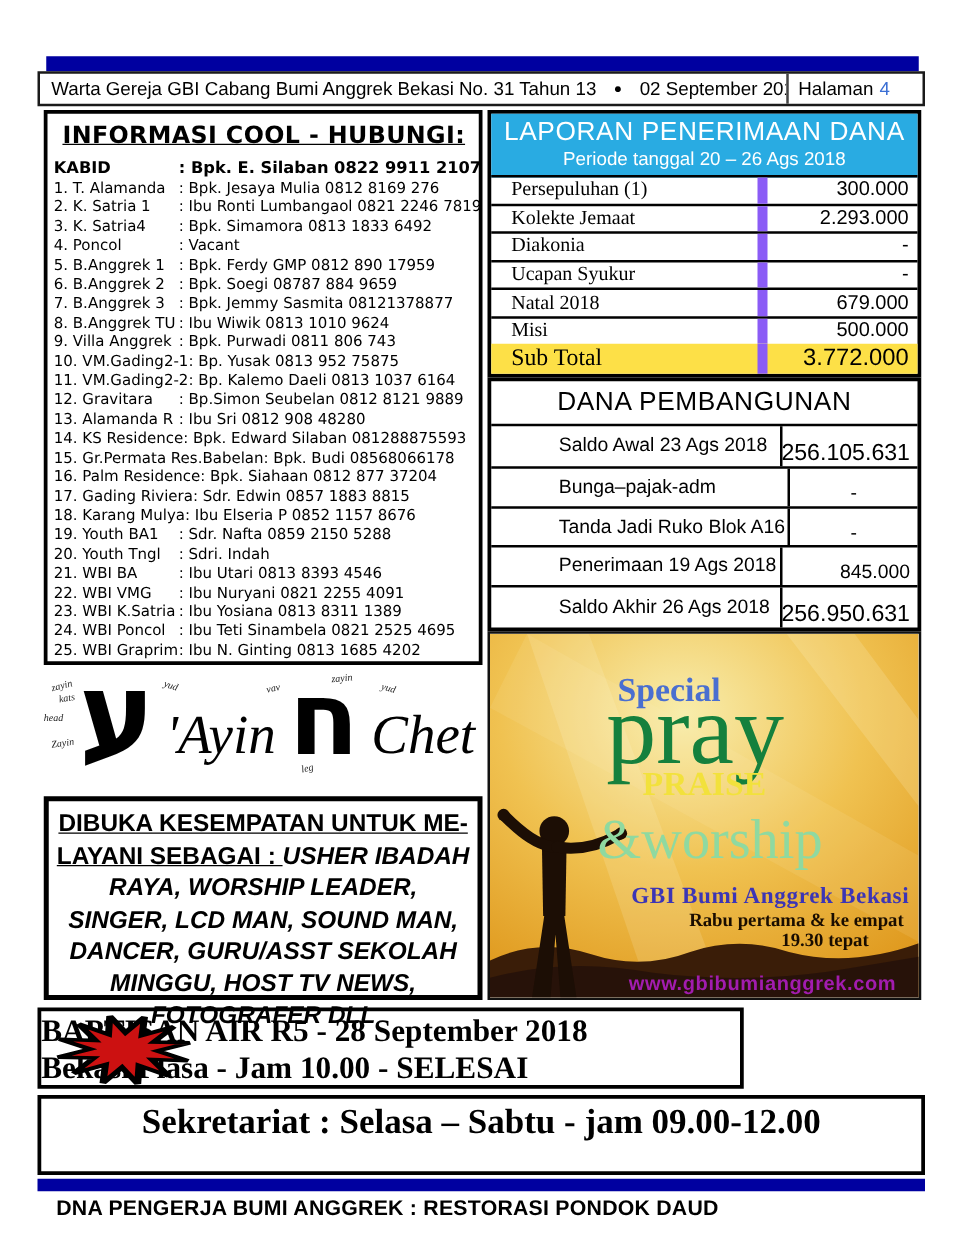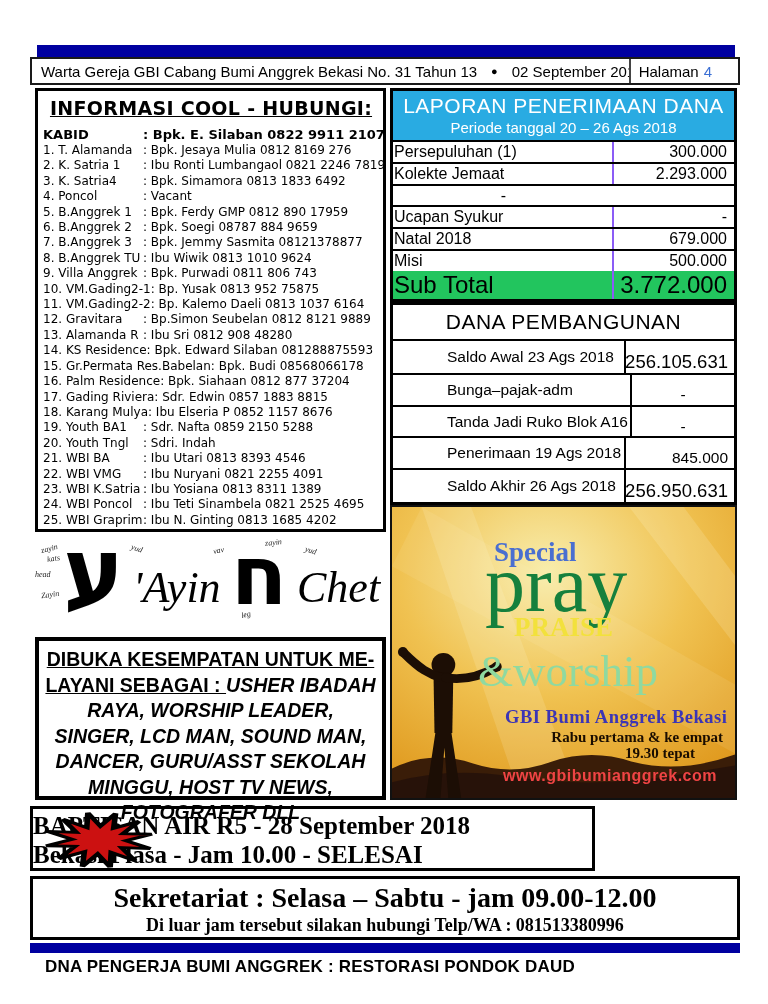--- a/index.html
+++ b/index.html
@@ -28,23 +28,23 @@
   .cool-value{flex:1;}
 
   
   .lap{position:absolute;left:390px;top:88px;width:347px;height:214px;border:3px solid #000;
        box-sizing:border-box;display:flex;flex-direction:column;}
   .lap-head{background:#29ABE2;color:#fff;text-align:center;border-bottom:2px solid #000;padding:3px 0 4px;}
   .lap-head-title{font-size:21px;letter-spacing:.5px;}
   .lap-head-sub{font-size:15px;margin-top:1px;}
   .lap-row{display:flex;border-bottom:2px solid #000;flex:1;align-items:stretch;font-size:16px;}
   .lap-row:last-child{border-bottom:none;}
-  .lap-label{flex:1;border-right:2px solid #8b5cf6;display:flex;align-items:center;padding-left:1px;}
+  .lap-label{flex:1;border-right:8px solid #8b5cf6;display:flex;align-items:center;padding-left:16px;font-family:Liberation Serif, serif;}
   .lap-value{width:113px;display:flex;align-items:center;justify-content:flex-end;padding-right:7px;}
-  .lap-sub{background:#22c55e;font-size:24px;flex:1.15;}
+  .lap-sub{background:#fde047;font-size:19px;flex:1.15;}
 
   
   .dana{position:absolute;left:390px;top:302px;width:347px;height:203px;border:3px solid #000;
         box-sizing:border-box;display:flex;flex-direction:column;}
   .dana-head{font-size:21px;text-align:center;border-bottom:2px solid #000;padding:5px 0;letter-spacing:.5px;}
   .dana-row{display:flex;border-bottom:2px solid #000;flex:1;align-items:stretch;font-size:15.5px;}
   .dana-row:last-child{border-bottom:none;}
   .dana-label{flex:1;border-right:2px solid #000;display:flex;align-items:center;padding-left:6px;margin-left:48px;}
   .dana-value{width:102px;display:flex;align-items:center;justify-content:flex-end;padding-right:6px;margin-top:10px;}
   .dana-value.big{font-size:18.5px;}
@@ -55,21 +55,21 @@
           box-sizing:border-box;overflow:hidden;}
   .poster svg.bg{position:absolute;left:0;top:0;width:100%;height:100%;}
   .pt{position:absolute;white-space:nowrap;font-family:"Liberation Serif",serif;}
   .pt-special{left:102px;top:30px;font-size:27px;font-weight:bold;color:#4A6FD0;}
   .pt-pray{left:93px;top:36px;font-size:80px;line-height:82px;color:#15803d;}
   .pt-praise{left:122px;top:105px;font-size:27px;font-weight:bold;color:#F2E13C;}
   .pt-worship{left:86px;top:138px;font-size:45px;color:#8FD9A0;}
   .pt-org{left:113px;top:200px;font-size:18.5px;font-weight:bold;color:#3C35B5;letter-spacing:.5px;}
   .pt-sch1{right:12px;top:222px;font-size:15px;font-weight:bold;color:#1A0D00;}
   .pt-sch2{right:40px;top:238px;font-size:15px;font-weight:bold;color:#1A0D00;}
-  .pt-web{right:18px;top:260px;font-size:16px;font-weight:bold;color:#ef4444;
+  .pt-web{right:18px;top:272px;font-size:16px;font-weight:bold;color:#a21caf;
           font-family:"Liberation Sans",sans-serif;letter-spacing:.5px;}
 
   
   .letters{position:absolute;left:35px;top:538px;width:351px;height:97px;}
   .glyph{position:absolute;font-family:"DejaVu Sans",sans-serif;font-weight:bold;color:#000;}
   .glyph-ayin{left:28px;top:-16px;font-size:92px;line-height:100px;}
   .glyph-chet{left:196px;top:-10px;font-size:82px;line-height:96px;}
   .lname{position:absolute;font-family:"Liberation Serif",serif;font-style:italic;font-size:44px;color:#000;}
   .lname-ayin{left:98px;top:24px;}
   .lname-chet{left:262px;top:24px;}
@@ -272,20 +272,21 @@
         <div class="lap-label">Persepuluhan (1)</div>
         <div class="lap-value">300.000</div>
       </div>
     
       <div class="lap-row">
         <div class="lap-label">Kolekte Jemaat</div>
         <div class="lap-value">2.293.000</div>
       </div>
     
       <div class="lap-row">
+        <div class="lap-label">Diakonia</div>
         <div class="lap-value">-</div>
       </div>
     
       <div class="lap-row">
         <div class="lap-label">Ucapan Syukur</div>
         <div class="lap-value">-</div>
       </div>
     
       <div class="lap-row">
         <div class="lap-label">Natal 2018</div>
@@ -382,19 +383,18 @@
   <div class="bapt">
     <svg class="burst" width="112" height="58" viewBox="0 0 100 100" preserveAspectRatio="none">
       <polygon transform="rotate(-12 50 50)" fill="#CC1111" stroke="#000" stroke-width="5" points="98,50 73.2,56.2 91.6,74 67,67 74,91.6 56.2,73.2 50,98 43.8,73.2 26,91.6 33,67 8.4,74 26.8,56.2 2,50 26.8,43.8 8.4,26 33,33 26,8.4 43.8,26.8 50,2 56.2,26.8 74,8.4 67,33 91.6,26 73.2,43.8"></polygon>
     </svg>
     <div>BAPTISAN AIR R5 - 28 September 2018</div>
     <div>Bekasi Plasa - Jam 10.00 - SELESAI</div>
   </div>
 
   <div class="sekre">
     <div class="sekre-l1">Sekretariat : Selasa – Sabtu - jam 09.00-12.00</div>
-    <div class="sekre-l2">Di luar jam tersebut silakan hubungi Telp/WA : 081513380996</div>
   </div>
 
   <div class="bot-rule"></div>
   <div class="footer">DNA PENGERJA BUMI ANGGREK : RESTORASI PONDOK DAUD</div>
 
 </div>
 
 </body></html>

